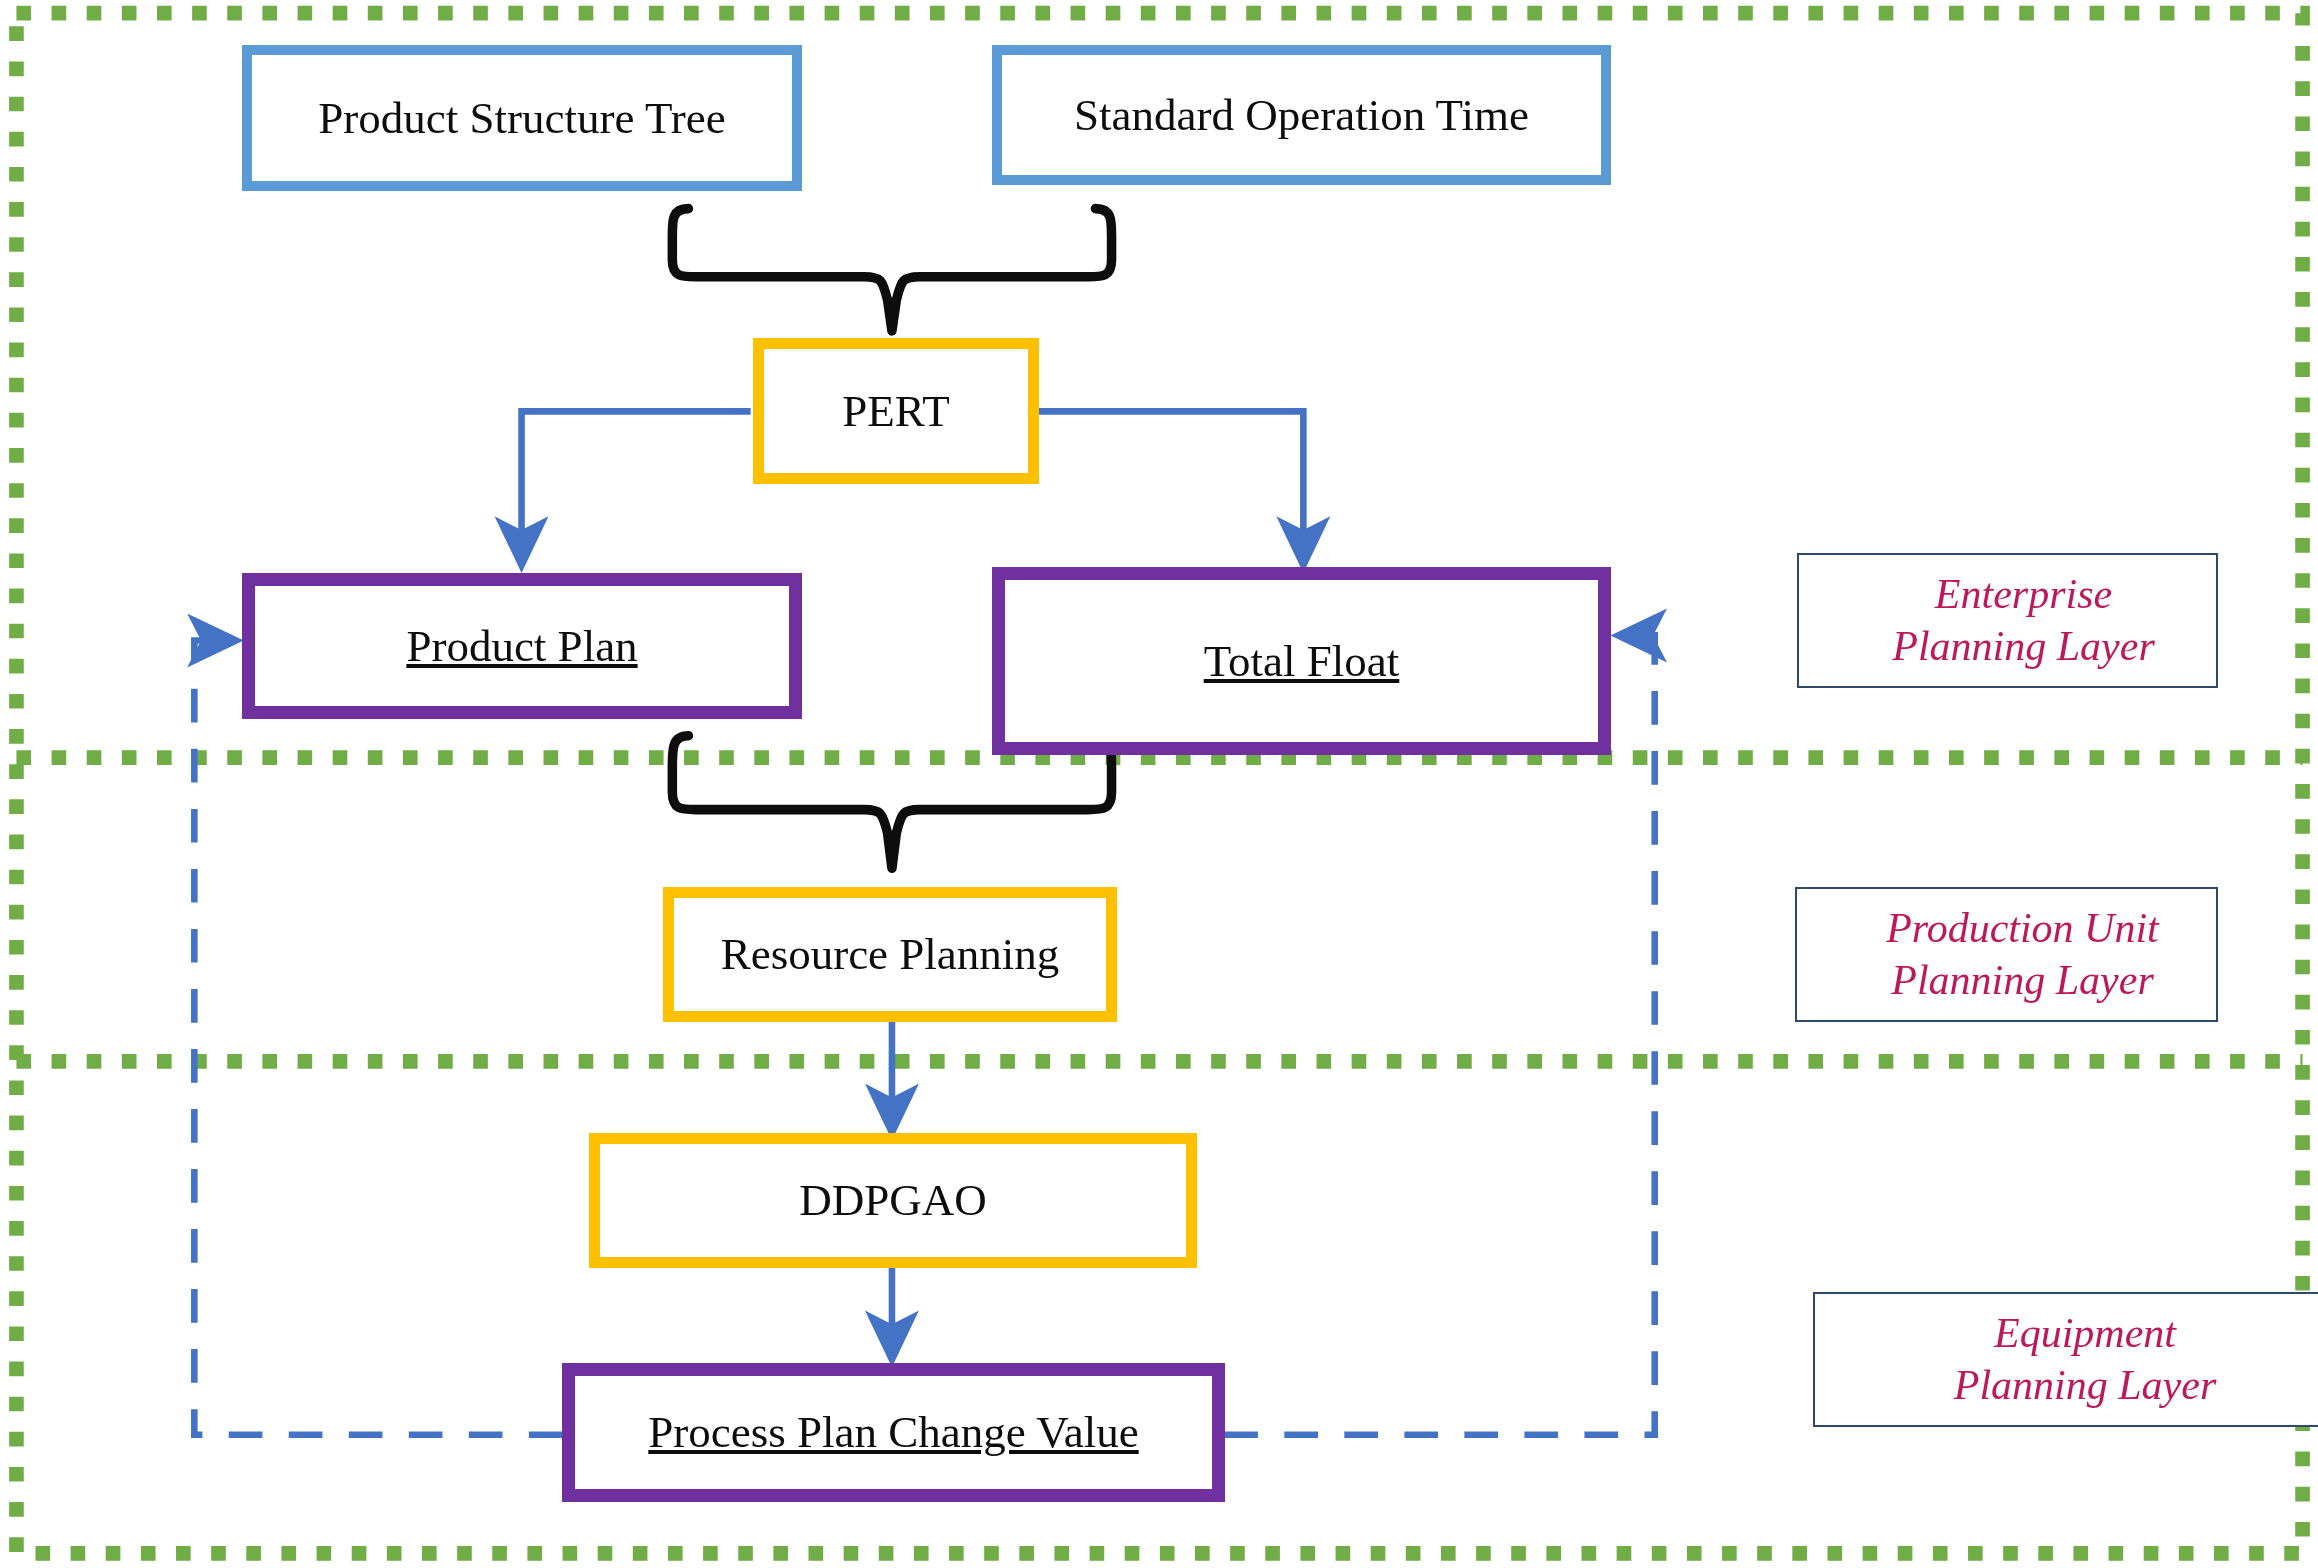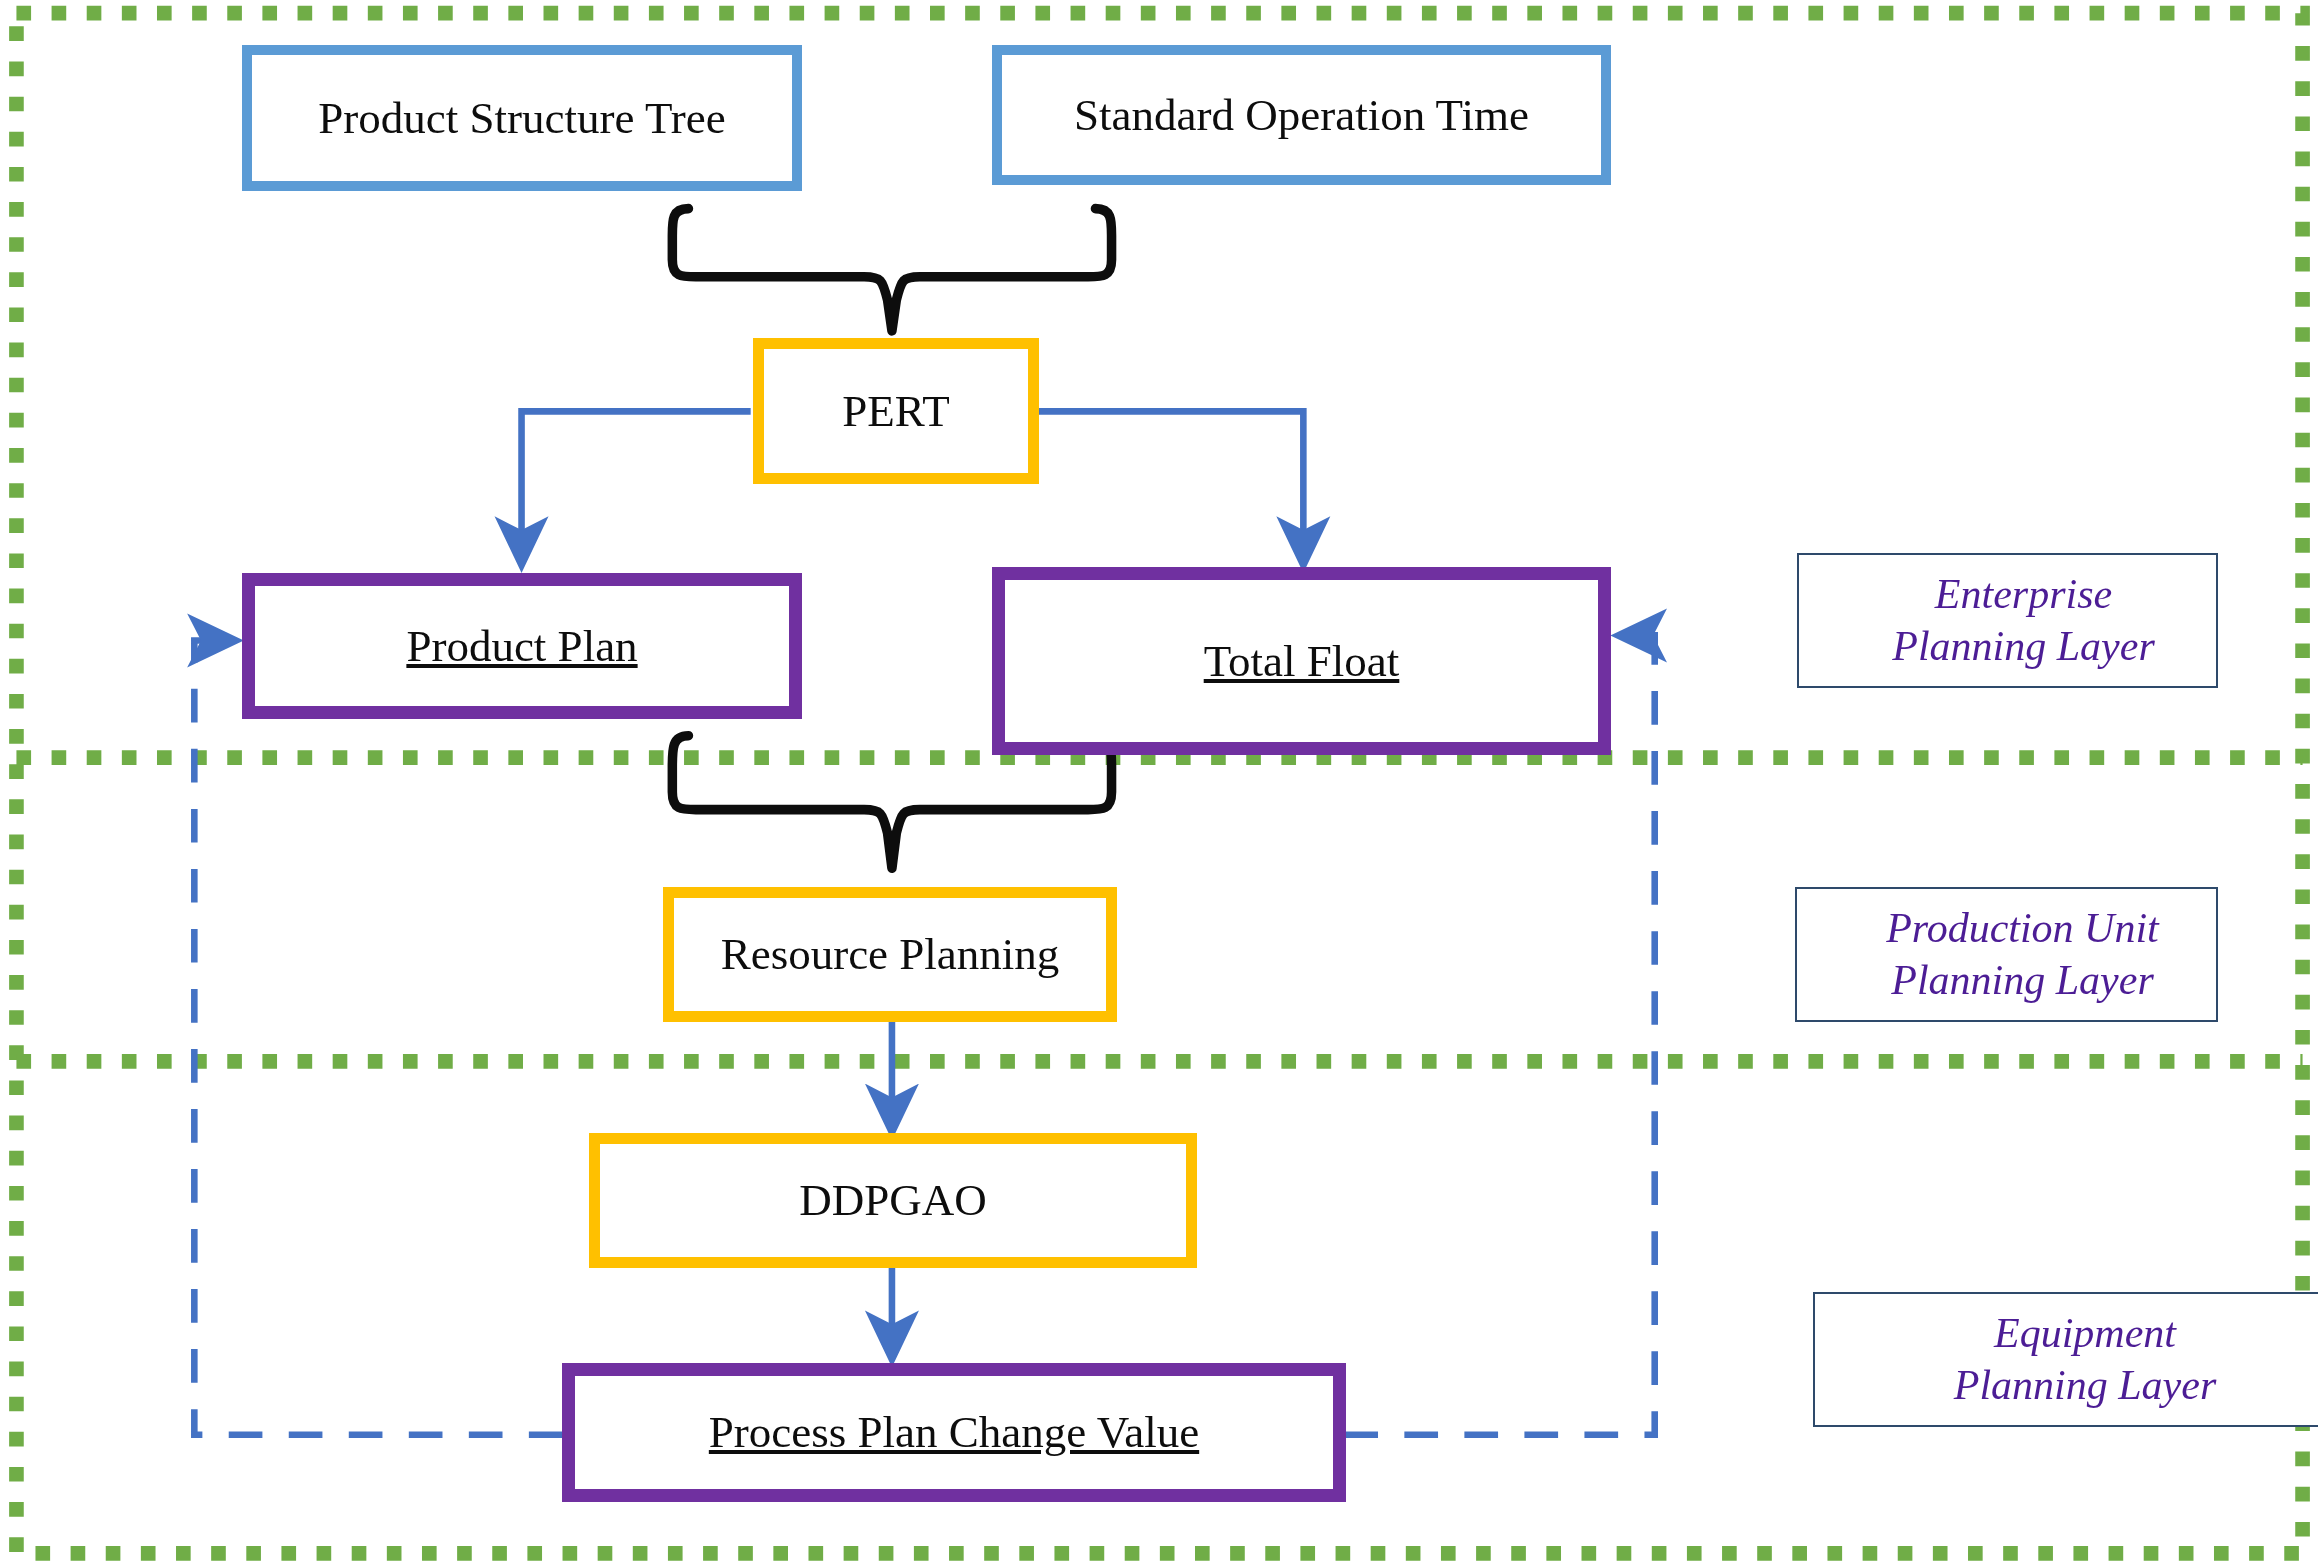--- a/index.html
+++ b/index.html
@@ -13,21 +13,21 @@
         color:#0d0d0d;line-height:1.12;}
   .node span{display:block;padding:0 7.3px;}
 
   .n-blue{border:10.2px solid #5B9BD5;}
   .n-gold{border:11.7px solid #FFC000;align-items:center;}
   .n-purple{border:13px solid #7030A0;text-decoration:underline;}
 
   .layer-label{position:absolute;box-sizing:border-box;background:#ffffff;
                border:2.2px solid #2E4A6B;display:flex;align-items:center;
                justify-content:center;text-align:center;
-               font-style:italic;color:#4c1d95;line-height:1.22;padding-left:32px;}
+               font-style:italic;color:#be185d;line-height:1.22;padding-left:32px;}
 </style>
 </head>
 <body>
 
 <div id="stage">
 
   <svg id="svg" viewBox="0 0 3167 2142">
     <defs>
       <marker id="ah" markerWidth="9" markerHeight="9" refX="7.2" refY="4.5" orient="auto">
         <path d="M0,0.4 L8.6,4.5 L0,8.6 L2.1,4.5 Z" fill="#4472C4"></path>
@@ -102,21 +102,21 @@
   </div>
 
   <div class="node n-gold" style="left:663px;top:887px;width:454px;height:135px;font-size:45px;">
     <span>Resource Planning</span>
   </div>
 
   <div class="node n-gold" style="left:589px;top:1133px;width:608px;height:135px;font-size:45px;">
     <span>DDPGAO</span>
   </div>
 
-  <div class="node n-purple" style="left:562px;top:1363px;width:784px;height:139px;font-size:45px;">
+  <div class="node n-purple" style="left:562px;top:1363px;width:663px;height:139px;font-size:45px;">
     <span>Process Plan Change Value</span>
   </div>
 
   <div class="layer-label" style="left:1797px;top:553px;width:421px;height:135px;font-size:42px;">
     <div>
       <div>Enterprise</div>
       <div>Planning Layer</div>
     </div>
   </div>
 

